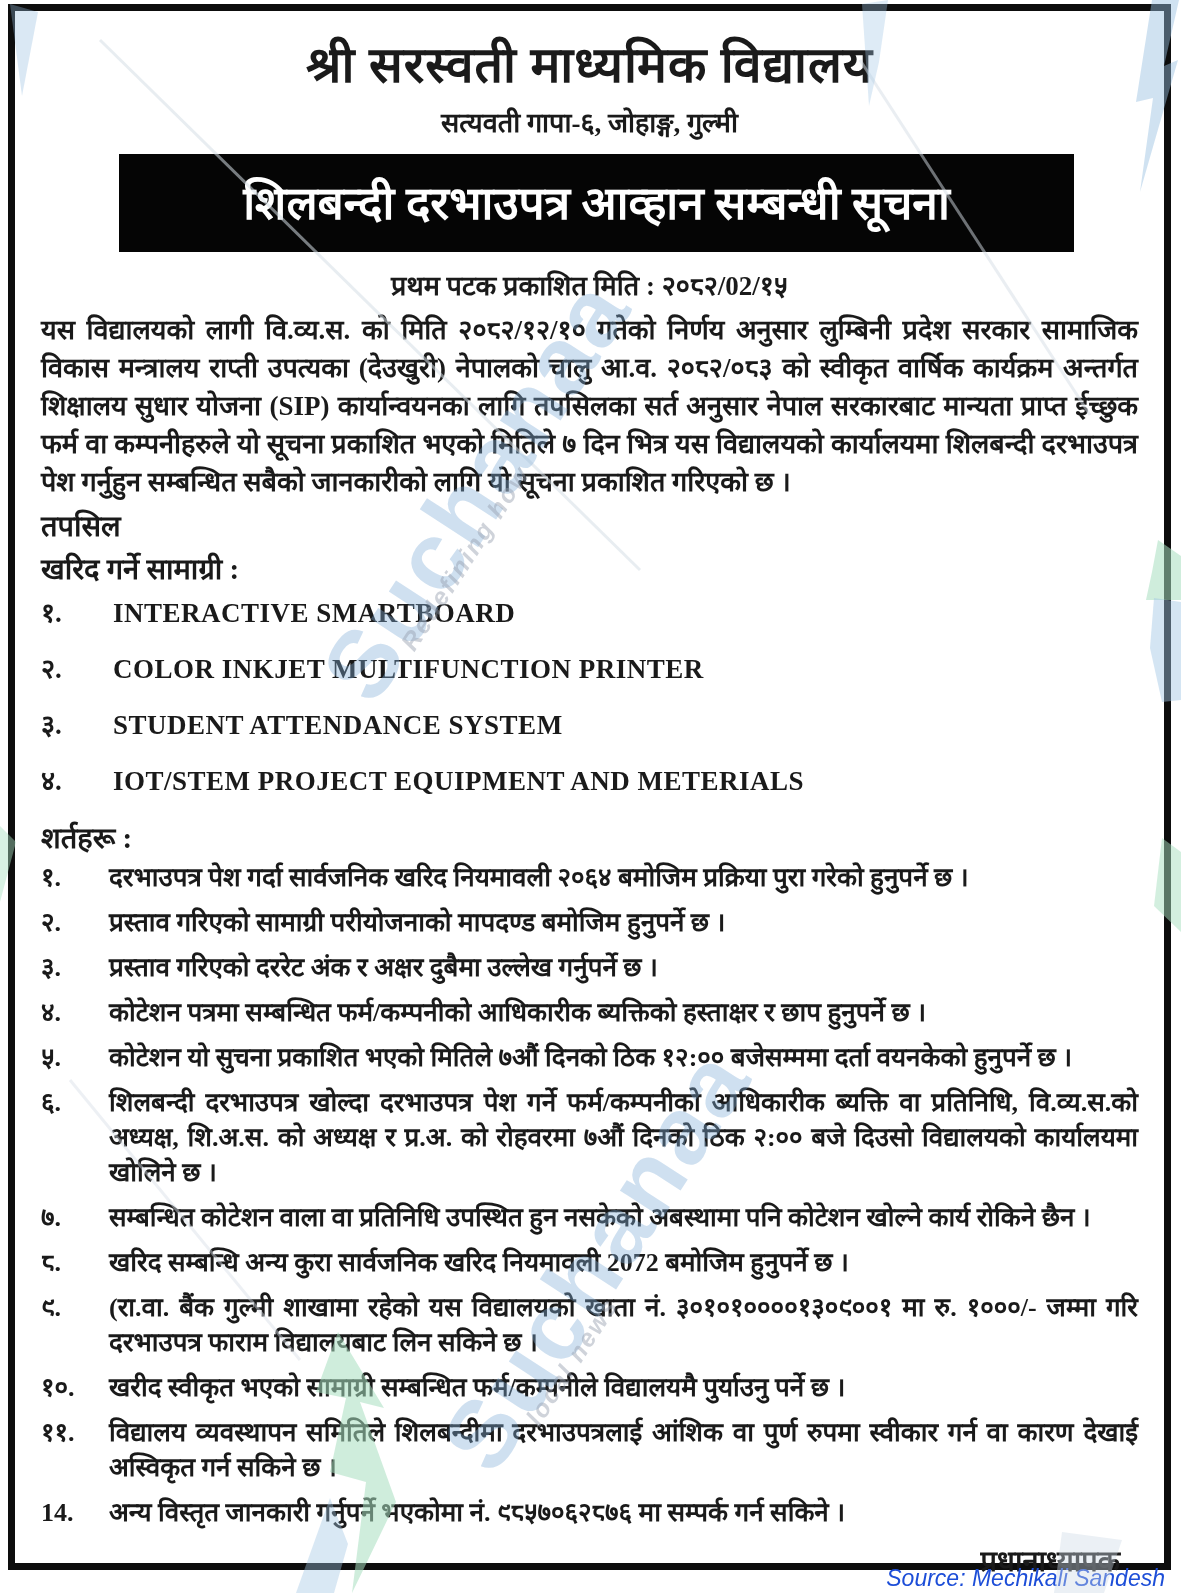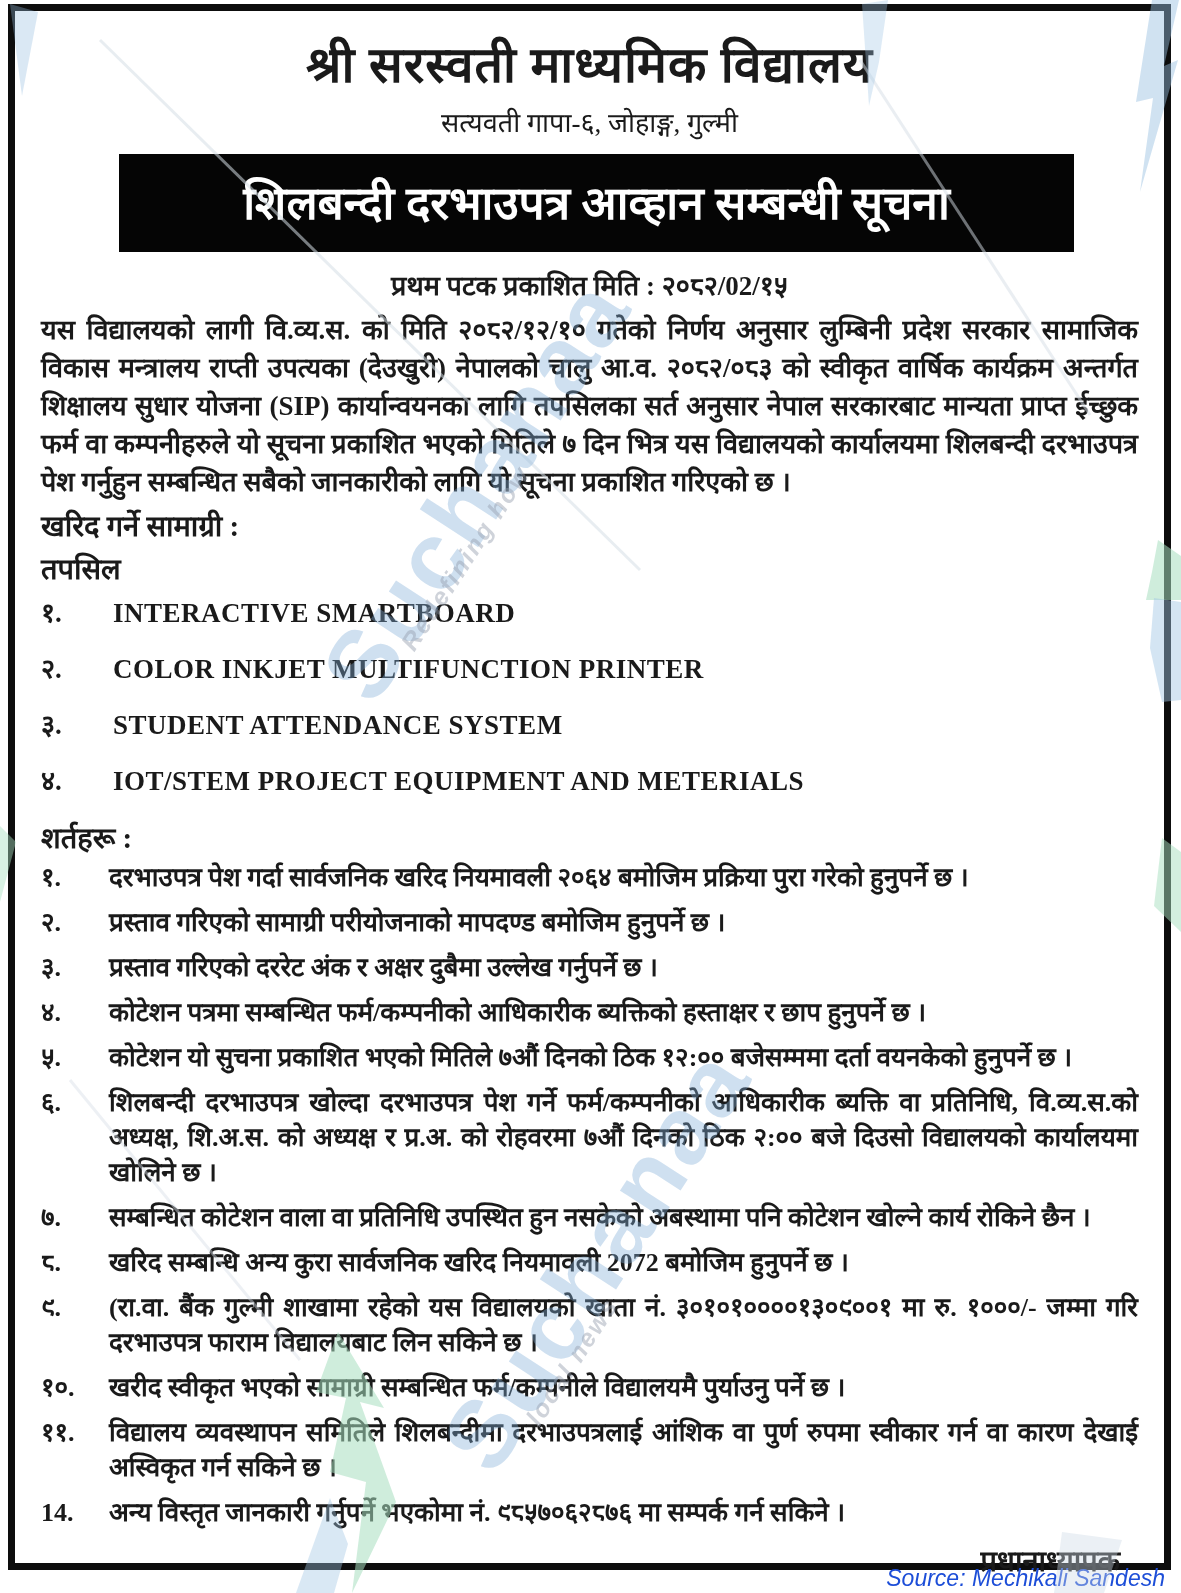--- a/index.html
+++ b/index.html
@@ -24,21 +24,21 @@
   .school-name{
     text-align:center;
     font-size:50px;
     font-weight:700;
     letter-spacing:1px;
     margin:4px 0 6px 0;
   }
   .address{
     text-align:center;
     font-size:27px;
-    font-weight:400;
+    font-weight:700;
     margin:0 0 14px 0;
   }
   .banner{
     background:#050505;
     color:#ffffff;
     text-align:center;
     font-size:46px;
     font-weight:700;
     margin:0 64px 14px 78px;
     padding:16px 6px 20px 6px;
@@ -156,22 +156,22 @@
 
     <div class="school-name">श्री सरस्वती माध्यमिक विद्यालय</div>
     <div class="address">सत्यवती गापा-६, जोहाङ्ग, गुल्मी</div>
 
     <div class="banner">शिलबन्दी दरभाउपत्र आव्हान सम्बन्धी सूचना</div>
 
     <div class="published">प्रथम पटक प्रकाशित मिति : २०८२/02/१५</div>
 
     <div class="intro">यस विद्यालयको लागी वि.व्य.स. को मिति २०८२/१२/१० गतेको निर्णय अनुसार लुम्बिनी प्रदेश सरकार सामाजिक विकास मन्त्रालय राप्ती उपत्यका (देउखुरी) नेपालको चालु आ.व. २०८२/०८३ को स्वीकृत वार्षिक कार्यक्रम अन्तर्गत शिक्षालय सुधार योजना (SIP) कार्यान्वयनका लागि तपसिलका सर्त अनुसार नेपाल सरकारबाट मान्यता प्राप्त ईच्छुक फर्म वा कम्पनीहरुले यो सूचना प्रकाशित भएको मितिले ७ दिन भित्र यस विद्यालयको कार्यालयमा शिलबन्दी दरभाउपत्र पेश गर्नुहुन सम्बन्धित सबैको जानकारीको लागि यो सूचना प्रकाशित गरिएको छ ।</div>
 
+    <div class="sec-heading">तपसिल</div>
     <div class="sec-heading">खरिद गर्ने सामाग्री :</div>
-    <div class="sec-heading">तपसिल</div>
 
     <div class="plist">
 
         <div class="plist-row">
           <span class="plist-num">१.</span>
           <span class="plist-label">INTERACTIVE SMARTBOARD</span>
         </div>
 
         <div class="plist-row">
           <span class="plist-num">२.</span>

